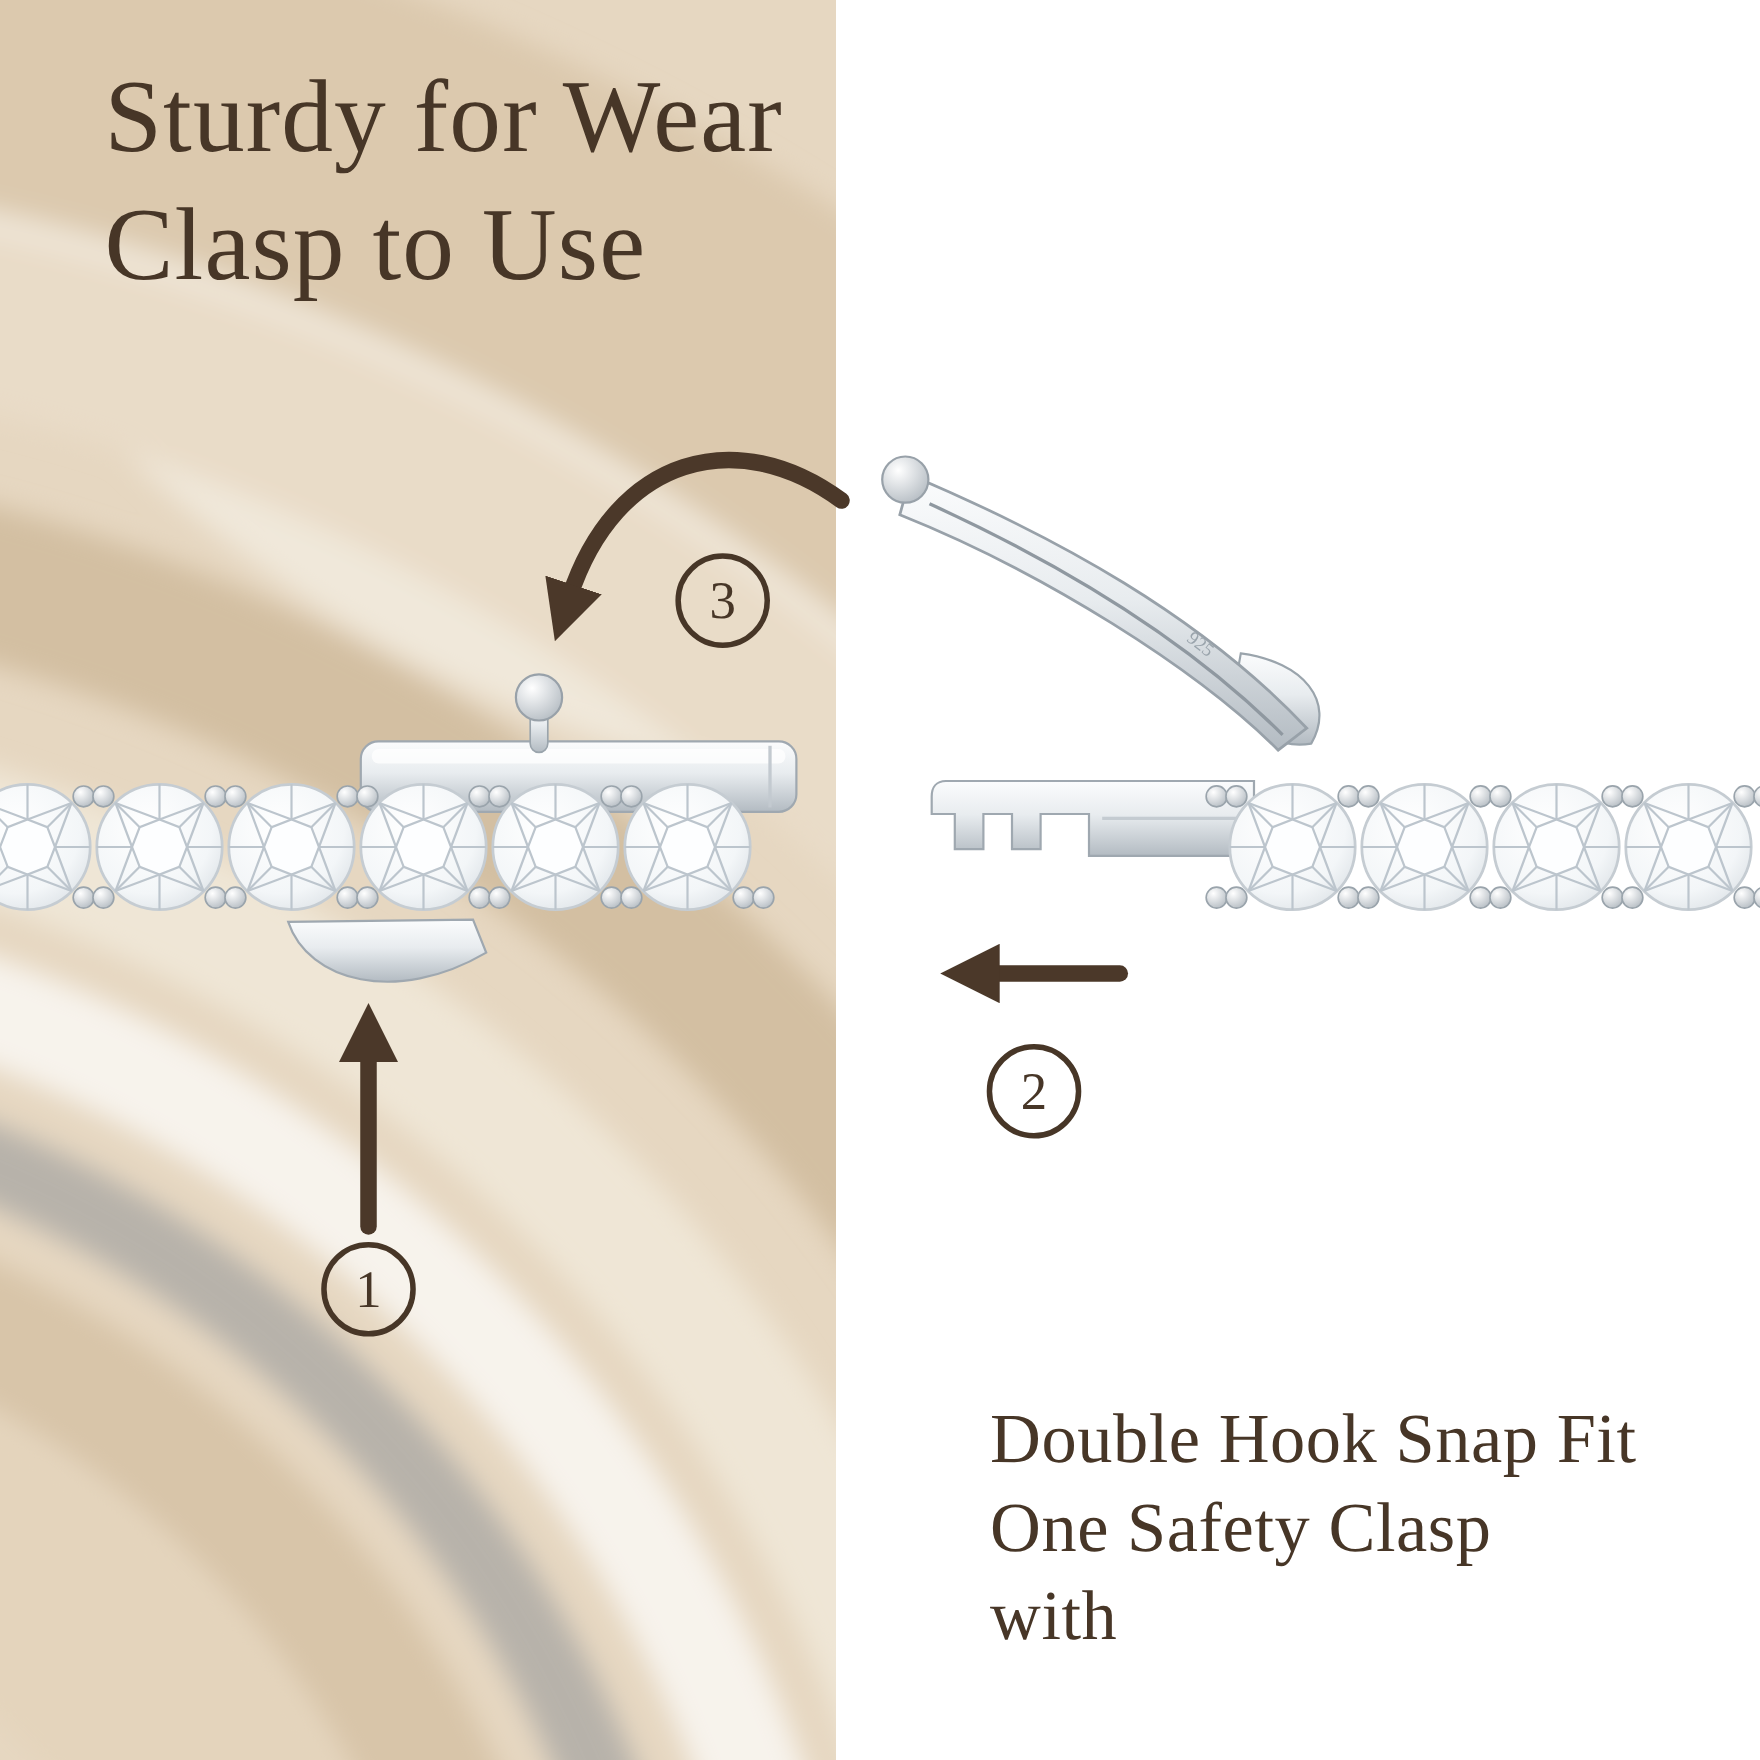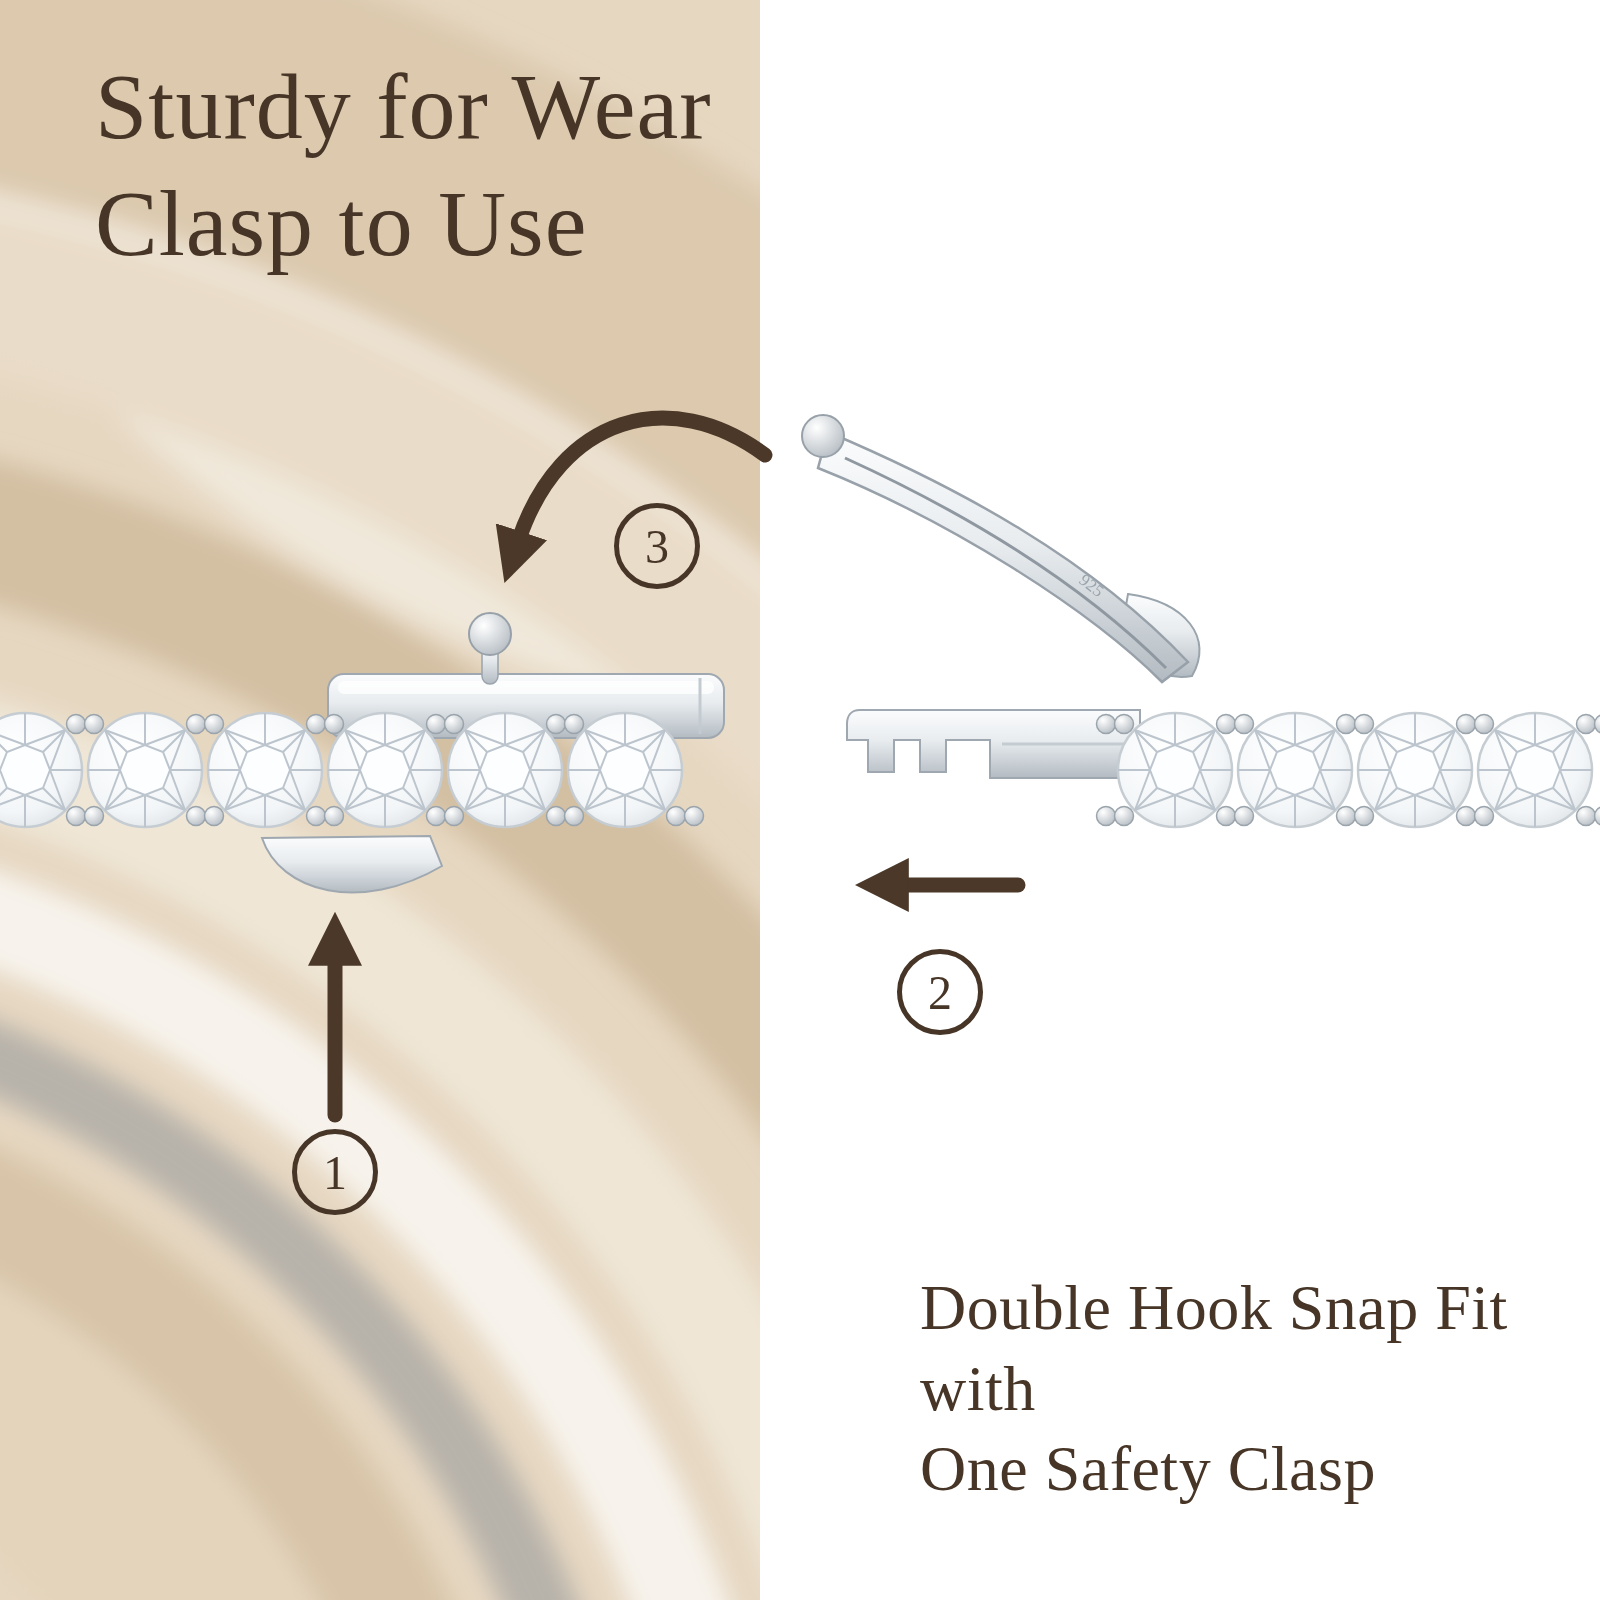--- a/index.html
+++ b/index.html
@@ -10,21 +10,21 @@
   .left-panel{position:absolute;left:0;top:0;width:760px;height:1600px;background:#e6d7c1;overflow:hidden;}
   .swirl-bg{position:absolute;left:0;top:0;}
   .headline{
     position:absolute;left:95px;top:48px;width:680px;margin:0;
     font-size:94px;font-weight:400;line-height:1.24;color:#473627;letter-spacing:1px;white-space:nowrap;
   }
   .caption{
     position:absolute;left:900px;top:1268px;width:660px;
     font-size:64px;line-height:1.26;color:#473627;letter-spacing:0.5px;
   }
-  .caption div{white-space:nowrap;margin-left:20px;}
+  .caption div{white-space:nowrap;}
   .svg-abs{position:absolute;display:block;}
   .bracelet-left{left:0;top:600px;}
   .bracelet-right{left:790px;top:380px;}
   .arrows{left:0;top:0;z-index:5;pointer-events:none;}
   .step-badge{
     position:absolute;width:86px;height:86px;box-sizing:border-box;border:5px solid #473627;
     border-radius:50%;display:flex;align-items:center;justify-content:center;
     font-size:48px;color:#473627;z-index:6;background:transparent;
   }
   .badge-1{left:292px;top:1129px;}
@@ -215,17 +215,17 @@
   </div>
   <div class="step-badge badge-2">
     <span>2</span>
   </div>
   <div class="step-badge badge-3">
     <span>3</span>
   </div>
 
   <div class="caption">
     <div>Double Hook Snap Fit</div>
+    <div>One Safety Clasp</div>
     <div>with</div>
-    <div>One Safety Clasp</div>
   </div>
 
 </div>
 
 </body></html>

